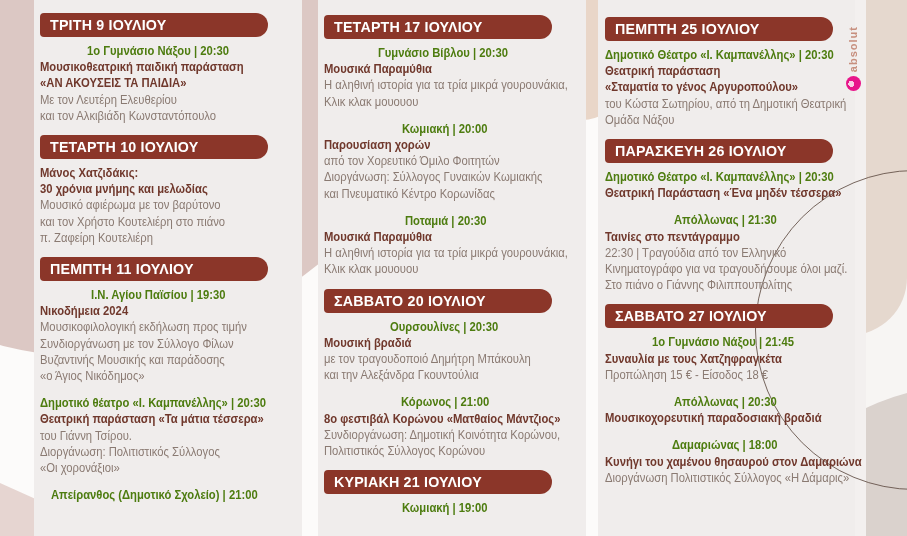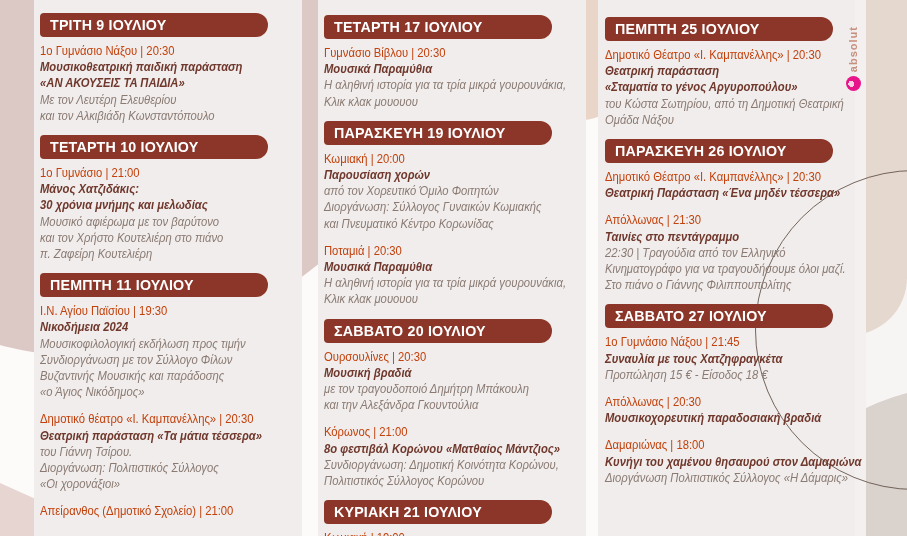--- a/index.html
+++ b/index.html
@@ -42,22 +42,22 @@
   .col2{left:324px; padding-top:15px;}
   .col3{left:605px; padding-top:17px;}
   .event{margin-top:11px;}
   .event:first-child{margin-top:0;}
   .day-header{width:228px; height:24px; box-sizing:border-box;
     background:#8b3629; border-radius:4px 12px 12px 4px;
     color:#ffffff; font-weight:bold; font-size:15px; line-height:24px;
     padding:0 10px; margin-bottom:6px; letter-spacing:0.2px;}
   .entry + .entry{margin-top:11px;}
   .venue,.line{font-size:12.5px; line-height:16.2px; white-space:nowrap;}
-  .venue{color:#c2410c; font-weight:normal;}
-  .line{color:#8a7a72;font-style:italic;}
+  .venue{color:#4d7c0f; font-weight:bold;text-align:center;}
+  .line{color:#8a7a72;}
   .line.bold{color:#70382c; font-weight:bold;}
   .cond{display:inline-block; transform:scaleX(0.9); transform-origin:0 50%;
     white-space:nowrap;}
   .day-header .cond{transform:scaleX(0.95);}
 </style>
 </head>
 <body>
 
 <div class="page">
 
@@ -84,21 +84,20 @@
           <div class="venue"><span class="cond">1ο Γυμνάσιο Νάξου | 20:30</span></div>
           <div class="line bold"><span class="cond">Μουσικοθεατρική παιδική παράσταση</span></div>
           <div class="line bold"><span class="cond">«ΑΝ ΑΚΟΥΣΕΙΣ ΤΑ ΠΑΙΔΙΑ»</span></div>
           <div class="line"><span class="cond">Με τον Λευτέρη Ελευθερίου</span></div>
           <div class="line"><span class="cond">και τον Αλκιβιάδη Κωνσταντόπουλο</span></div>
         </div>
       </section>
       <section class="event">
         <div class="day-header"><span class="cond">ΤΕΤΑΡΤΗ 10 ΙΟΥΛΙΟΥ</span></div>
         <div class="entry">
-          <div class="venue"><span class="cond">1ο Γυμνάσιο | 21:00</span></div>
           <div class="line bold"><span class="cond">Μάνος Χατζιδάκις:</span></div>
           <div class="line bold"><span class="cond">30 χρόνια μνήμης και μελωδίας</span></div>
           <div class="line"><span class="cond">Μουσικό αφιέρωμα με τον βαρύτονο</span></div>
           <div class="line"><span class="cond">και τον Χρήστο Κουτελιέρη στο πιάνο</span></div>
           <div class="line"><span class="cond">π. Ζαφείρη Κουτελιέρη</span></div>
         </div>
       </section>
       <section class="event">
         <div class="day-header"><span class="cond">ΠΕΜΠΤΗ 11 ΙΟΥΛΙΟΥ</span></div>
         <div class="entry">
@@ -125,21 +124,20 @@
       <section class="event">
         <div class="day-header"><span class="cond">ΤΕΤΑΡΤΗ 17 ΙΟΥΛΙΟΥ</span></div>
         <div class="entry">
           <div class="venue"><span class="cond">Γυμνάσιο Βίβλου | 20:30</span></div>
           <div class="line bold"><span class="cond">Μουσικά Παραμύθια</span></div>
           <div class="line"><span class="cond">Η αληθινή ιστορία για τα τρία μικρά γουρουνάκια,</span></div>
           <div class="line"><span class="cond">Κλικ κλακ μουουου</span></div>
         </div>
       </section>
       <section class="event">
-        <div class="day-header"><span class="cond">ΠΑΡΑΣΚΕΥΗ 19 ΙΟΥΛΙΟΥ</span></div>
         <div class="entry">
           <div class="venue"><span class="cond">Κωμιακή | 20:00</span></div>
           <div class="line bold"><span class="cond">Παρουσίαση χορών</span></div>
           <div class="line"><span class="cond">από τον Χορευτικό Όμιλο Φοιτητών</span></div>
           <div class="line"><span class="cond">Διοργάνωση: Σύλλογος Γυναικών Κωμιακής</span></div>
           <div class="line"><span class="cond">και Πνευματικό Κέντρο Κορωνίδας</span></div>
         </div>
         <div class="entry">
           <div class="venue"><span class="cond">Ποταμιά | 20:30</span></div>
           <div class="line bold"><span class="cond">Μουσικά Παραμύθια</span></div>

